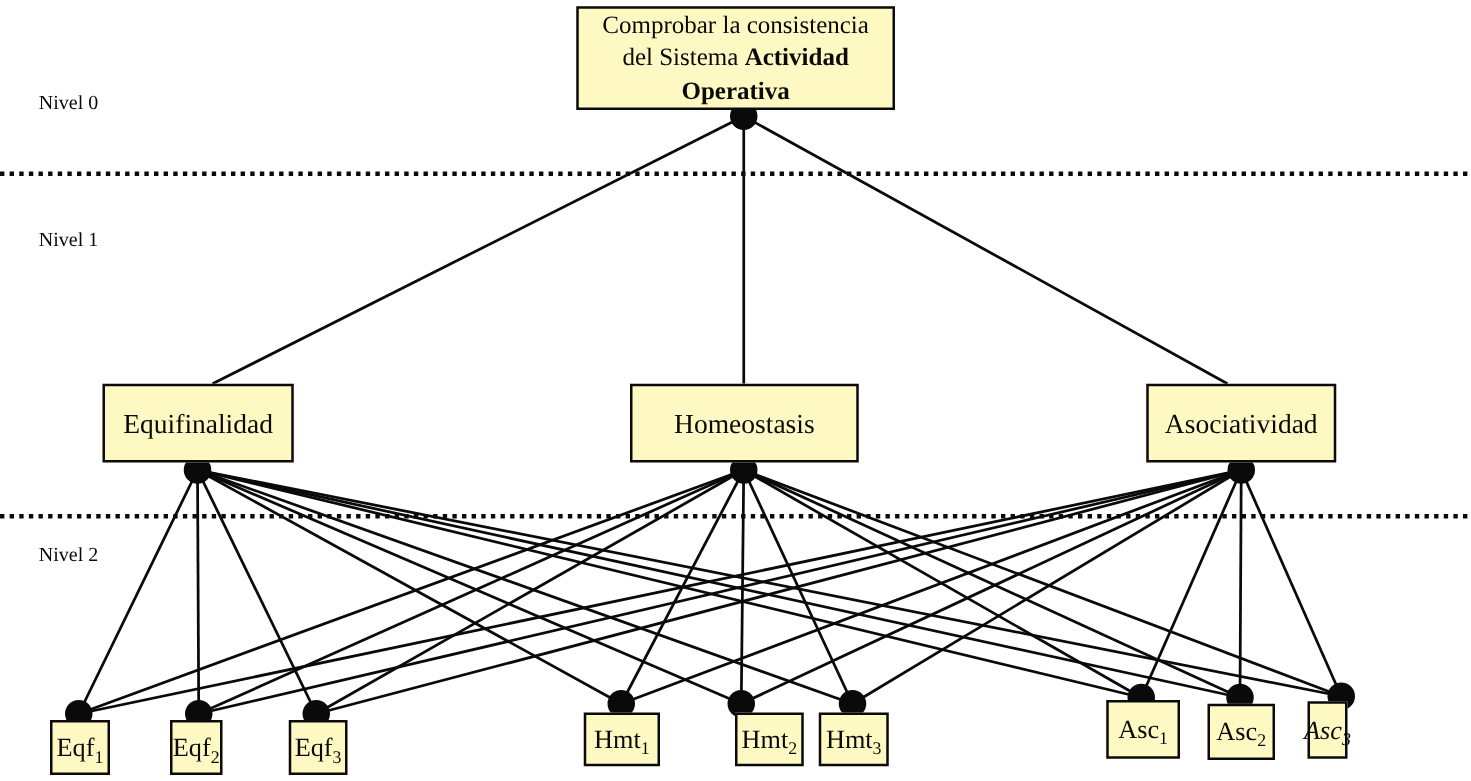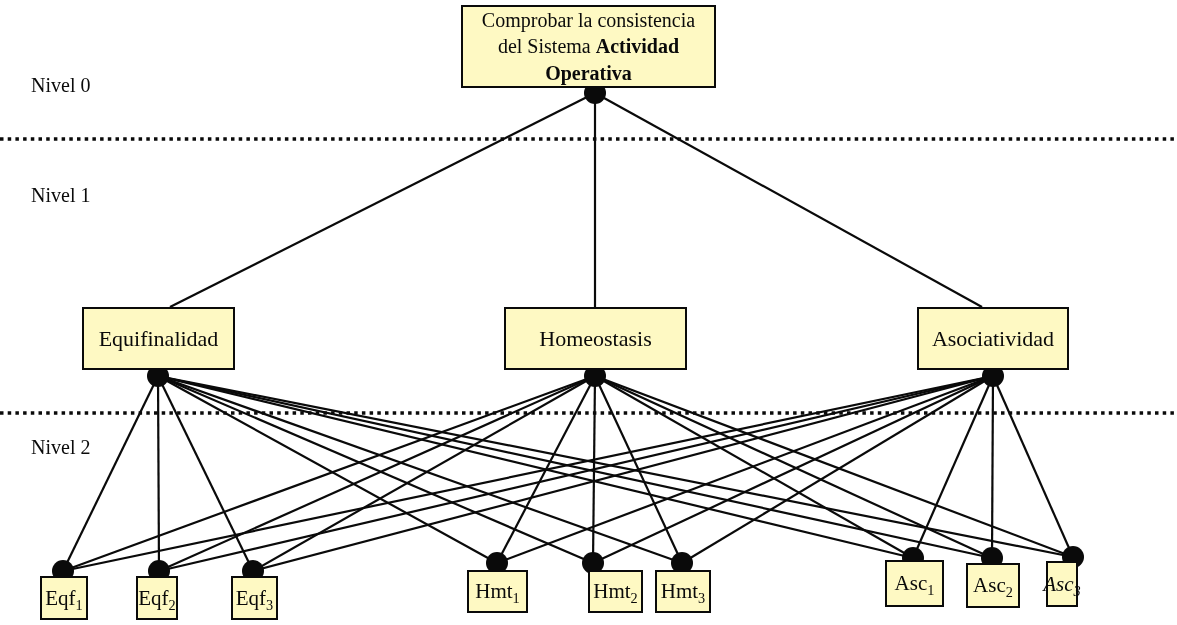--- a/index.html
+++ b/index.html
@@ -42,21 +42,21 @@
   }
   .alt-box {
     font-size: 21px;
   }
   .alt-box sub {
     font-size: 0.68em;
     line-height: 0;
   }
   .level-label {
     position: absolute;
-    font-size: 20px;
+    font-size: 16px;
     white-space: nowrap;
     text-align: center;
   }
 </style>
 </head>
 <body>
 
 <div class="canvas">
 
   <svg id="edge-layer" viewBox="0 0 1177 625" xmlns="http://www.w3.org/2000/svg">

